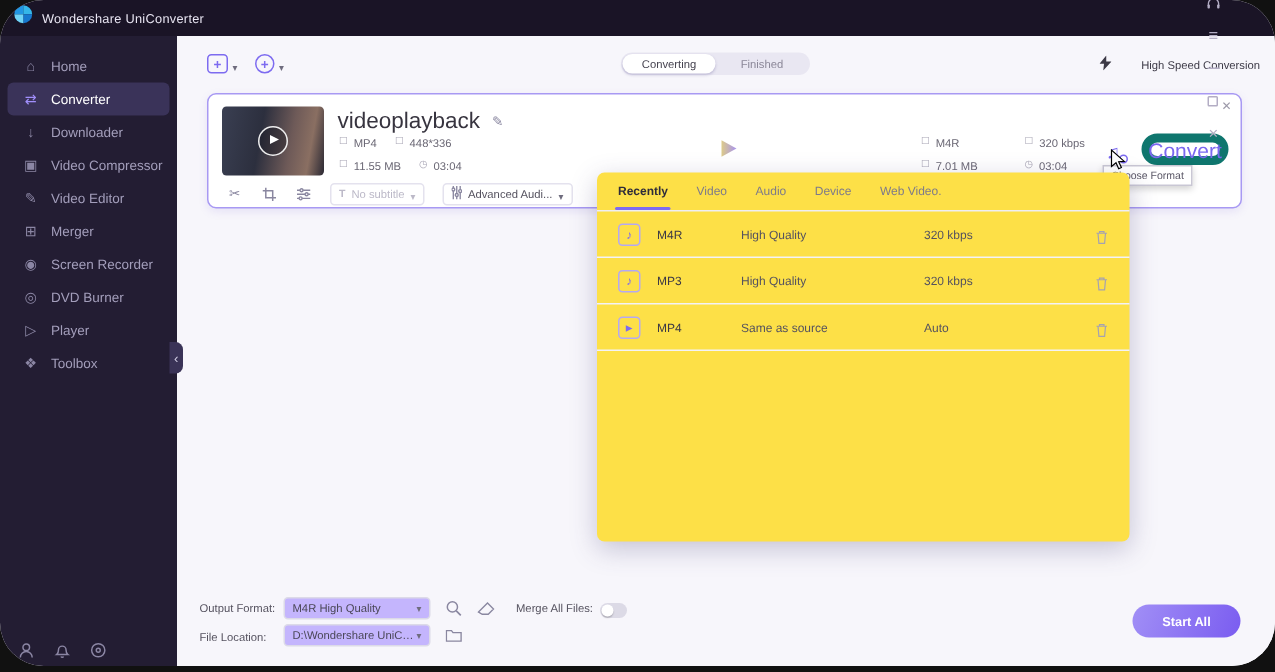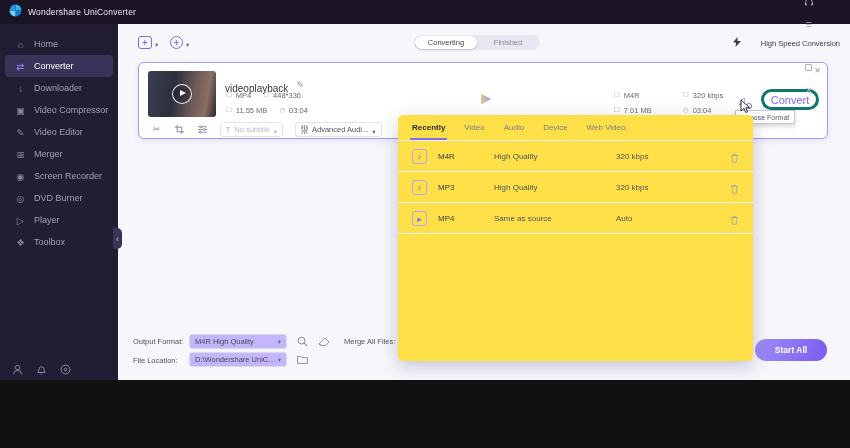--- a/index.html
+++ b/index.html
@@ -1,18 +1,18 @@
 <!DOCTYPE html>
 <html style="--accent: #7d6bf0; --pricing-red: #ef3b31; --titlebar-bg: #1a1426; --sidebar-bg: #231d33; --main-bg: #f7f6fb; --start-a: #a18ff6; --start-b: #7a5cf0;"><head>
 <meta charset="utf-8">
 <style>
   * { margin:0; padding:0; box-sizing:border-box; }
   html,body { width:850px; height:448px; }
   body { font-family:"Liberation Sans","DejaVu Sans",sans-serif; background:#111; overflow:hidden; }
-  .window { position:relative; width:850px; height:380px; background:var(--main-bg,#f7f6fb); overflow:hidden; }
+  .window { position:relative; width:850px; height:444px; background:var(--main-bg,#f7f6fb); overflow:hidden;border-radius:29px; }
 
   
   .titlebar { position:absolute; top:0; left:0; right:0; height:24px; background:var(--titlebar-bg,#1a1426);
               display:flex; align-items:center; padding:0 9px; gap:6px; z-index:50; }
   .app-title { font-size:8.5px; color:#e8e5f2; letter-spacing:.2px; }
   .tb-right { margin-left:auto; display:flex; align-items:center; gap:9px;flex-direction:column; }
   .pricing { height:14px; padding:0 8px; border-radius:8px; border:none; cursor:pointer;
              background:linear-gradient(90deg,#f86a4e,var(--pricing-red,#ef3b31)); color:#fff;
              font-size:7.5px; display:flex; align-items:center; gap:3px; font-family:inherit; }
   .tb-icon { width:13px; height:13px; display:flex; align-items:center; justify-content:center;
@@ -61,42 +61,42 @@
   
   .file-card { position:absolute; left:20px; top:38px; width:690px; height:77px; background:#fff;
                border:1px solid #a899f3; border-radius:6px; box-shadow:0 2px 6px rgba(120,100,220,.13); z-index:5; }
   .thumb { position:absolute; left:9px; top:8px; width:68px; height:46px; border-radius:3px; cursor:pointer;
            background:linear-gradient(100deg,#3a3f52 0%,#2c2f3e 38%,#6e5a58 66%,#8a6f62 84%,#2a2833 100%); }
   .thumb::after { content:""; position:absolute; left:24px; top:13px; width:18px; height:18px; border-radius:50%;
                   border:1.4px solid rgba(255,255,255,.92); background:rgba(20,20,30,.35); }
   .thumb .play { position:absolute; left:32px; top:19px; width:0; height:0; border-left:6px solid #fff;
                  border-top:3.5px solid transparent; border-bottom:3.5px solid transparent; z-index:2; }
   .file-title-row { position:absolute; left:86px; top:8px; display:flex; align-items:center; gap:8px; }
-  .file-title { font-size:10px; color:#37343f;margin-top:12px; }
+  .file-title { font-size:15px; color:#37343f; }
   .pencil::before { content:"\270E"; font-size:9px; color:#8a87a0; }
   .info-grid { position:absolute; display:grid; grid-template-rows:13px 13px; row-gap:2px; }
   .info-grid.src { left:87px; top:26px; }
   .info-grid.dst { left:475px; top:26px; }
   .info-row { display:flex; gap:12px; align-items:center; }
   .info-item { display:flex; align-items:center; gap:4px; font-size:7.5px; color:#6b6875; }
   .info-item em { font-style:normal; }
   .ii { font-style:normal; font-size:6.5px; color:#aaa7b6; line-height:1; }
   .ii.sq::before { content:"\2610"; }
   .ii.ck::before { content:"\25F7"; }
   .flow-arrow { position:absolute; left:322px; top:29px; }
   .format-btn { position:absolute; left:592px; top:26px; width:22px; height:22px; background:none; border:none;
                 cursor:pointer; color:var(--accent,#7d6bf0); }
   .format-btn .note::before { content:"\266B"; font-size:12px; }
   .format-btn .gear-dot { position:absolute; right:1px; bottom:2px; width:6px; height:6px; border:1.2px solid var(--accent,#7d6bf0);
                 border-radius:50%; background:#fff; }
   .cursor-svg { position:absolute; left:601px; top:36px; z-index:35; pointer-events:none; }
   .tooltip { position:absolute; left:596px; top:47px; background:#fff; border:1px solid #c9c7d4; color:#5a5766;
              font-size:7px; padding:2.5px 5px; box-shadow:0 2px 5px rgba(0,0,0,.18); white-space:nowrap; z-index:34; }
   .convert-btn { position:absolute; left:622px; top:26px; width:58px; height:21px; border-radius:11px; background:#fff;
-                 border:3px solid #0f766e; color:#7b68f0; font-size:11px; display:flex; align-items:center;
+                 border:6px solid #0f766e; color:#7b68f0; font-size:14px; display:flex; align-items:center;
                  justify-content:center; cursor:pointer; font-family:inherit; }
   .card-close { position:absolute; right:6px; top:3px; font-size:8px; color:#9b98a8; cursor:pointer; background:none; border:none; }
   .card-close::before { content:"\2715"; }
 
   .card-tools { position:absolute; left:0; right:0; top:56px; height:20px; display:flex; align-items:center;
                 padding-left:12px; gap:12px; }
   .tool-ic { width:11px; height:11px; display:flex; align-items:center; justify-content:center; color:#8a87a0;
              font-size:9px; cursor:pointer; }
   .tool-ic.scissors::before { content:"\2702"; }
   .mini-dd { height:15px; border:1px solid #e4e2ee; border-radius:3px; background:#fff; display:flex; align-items:center;

